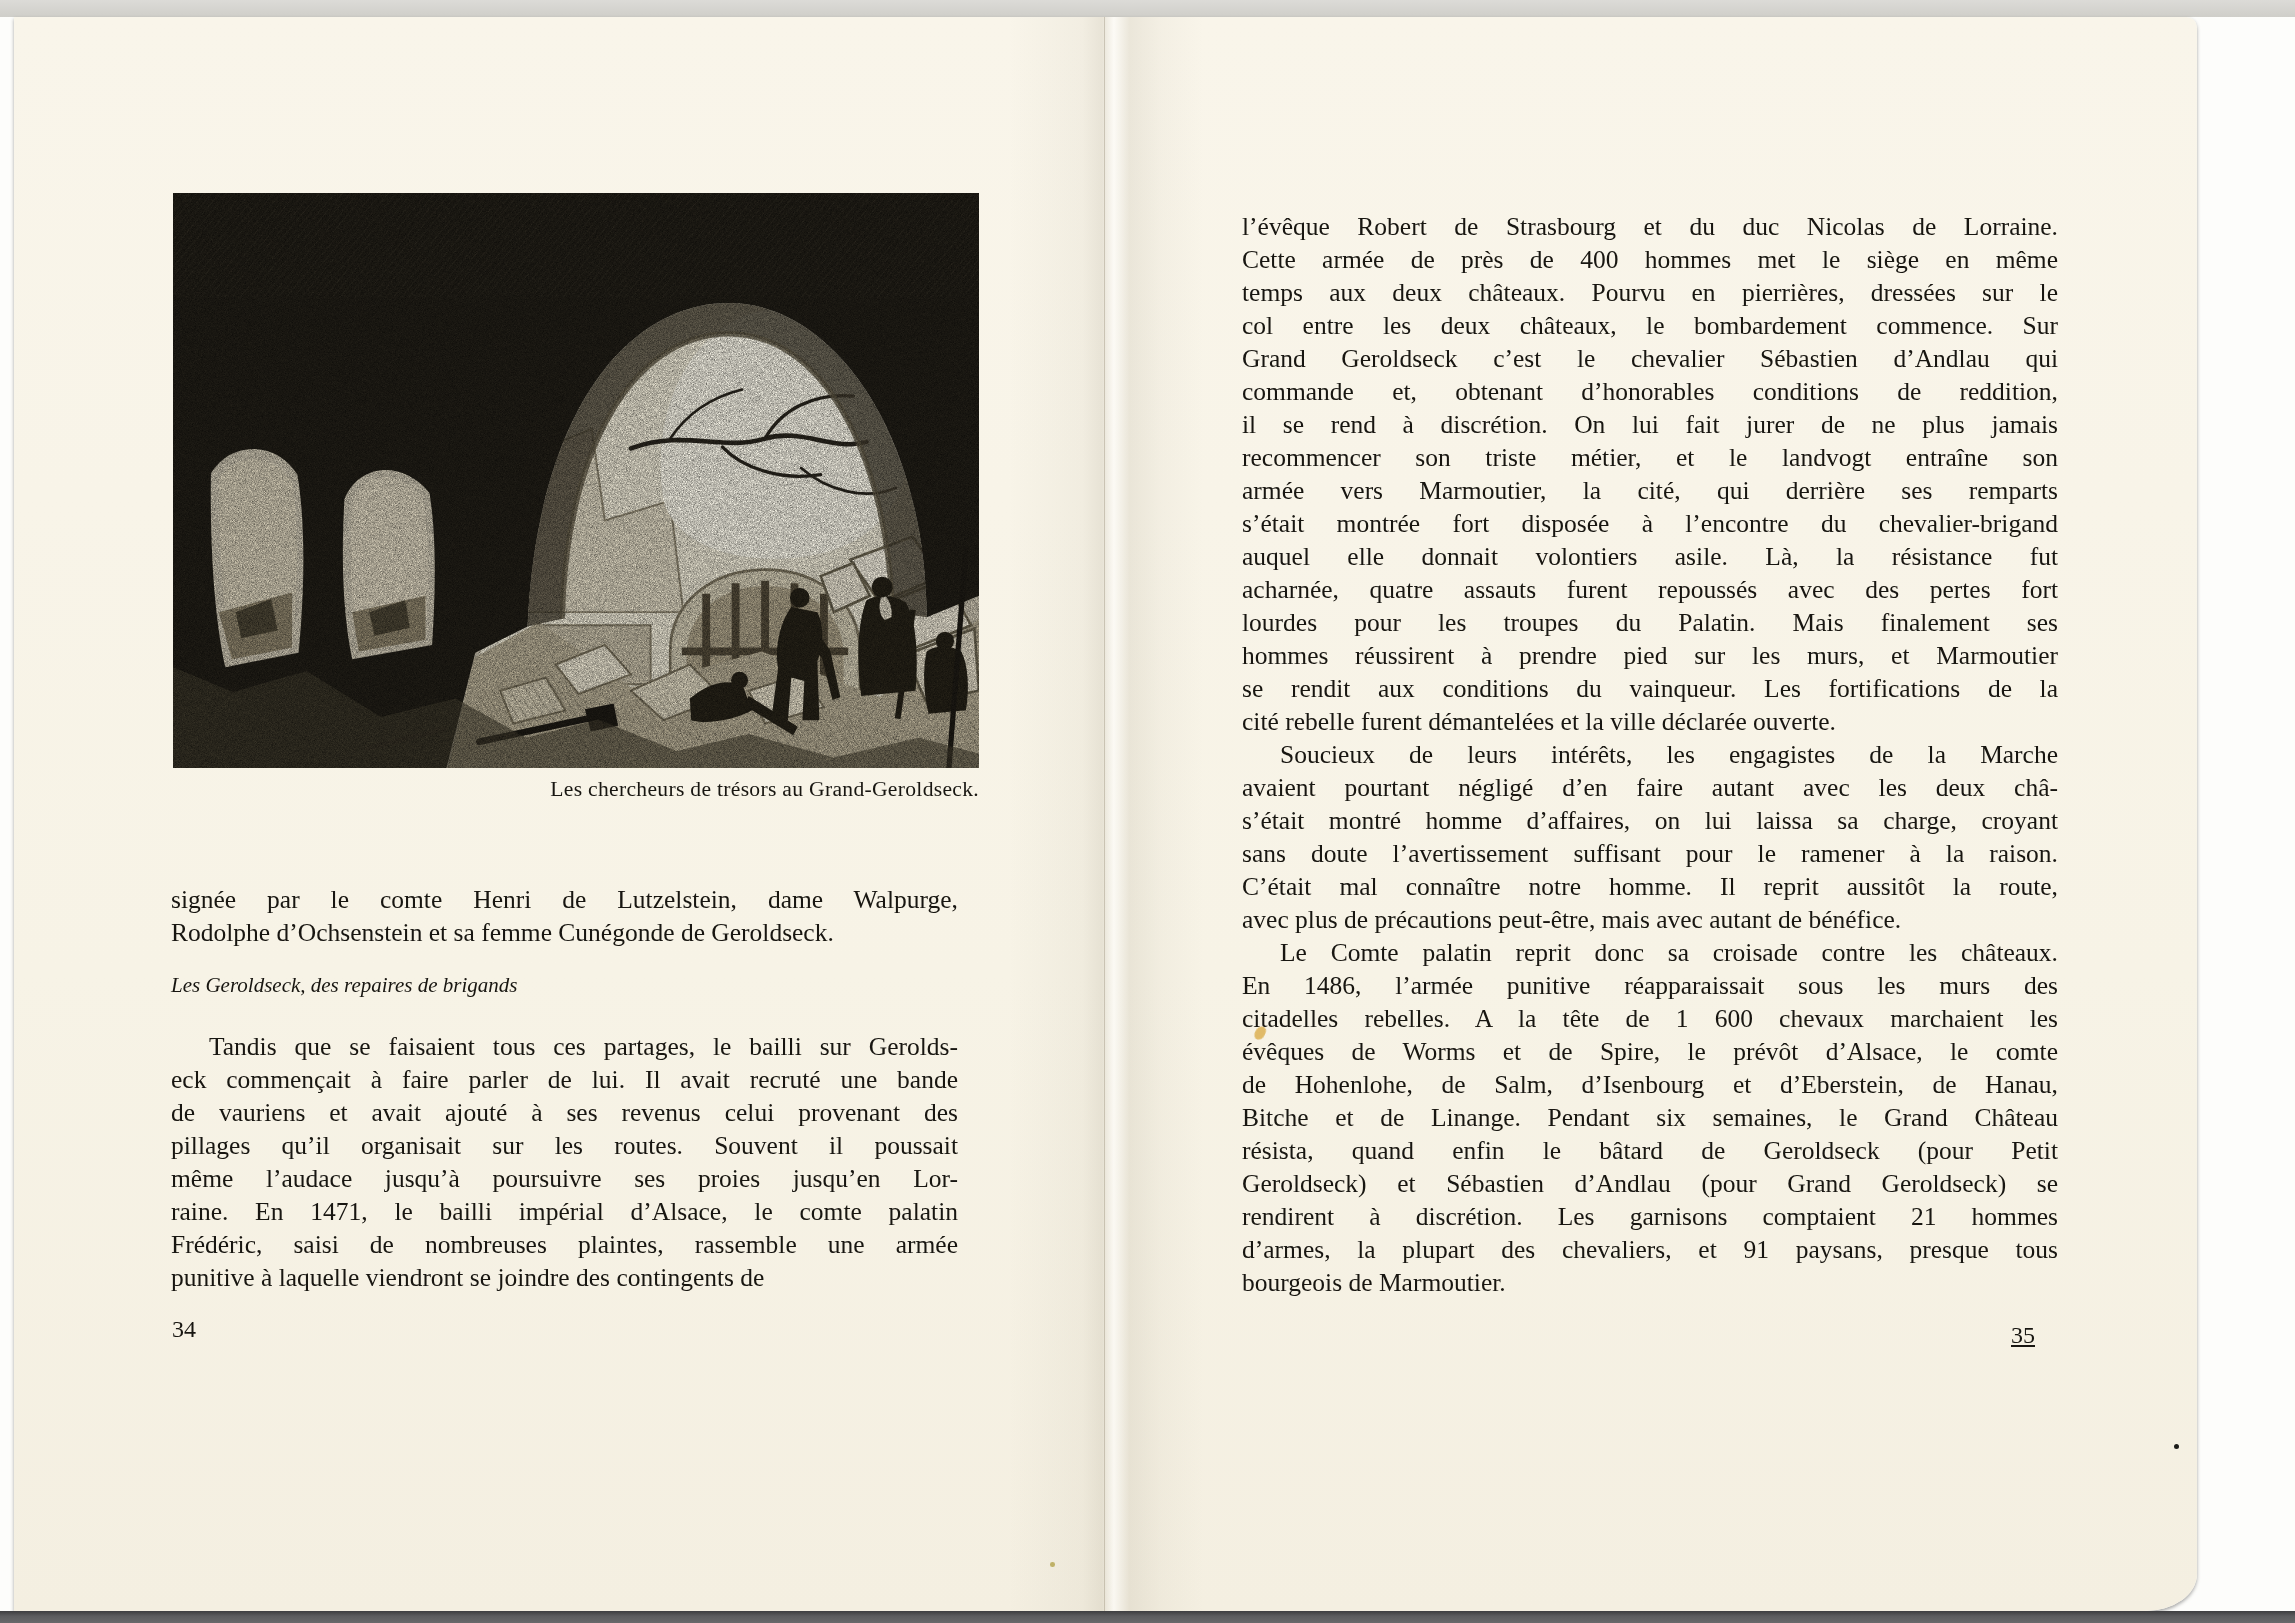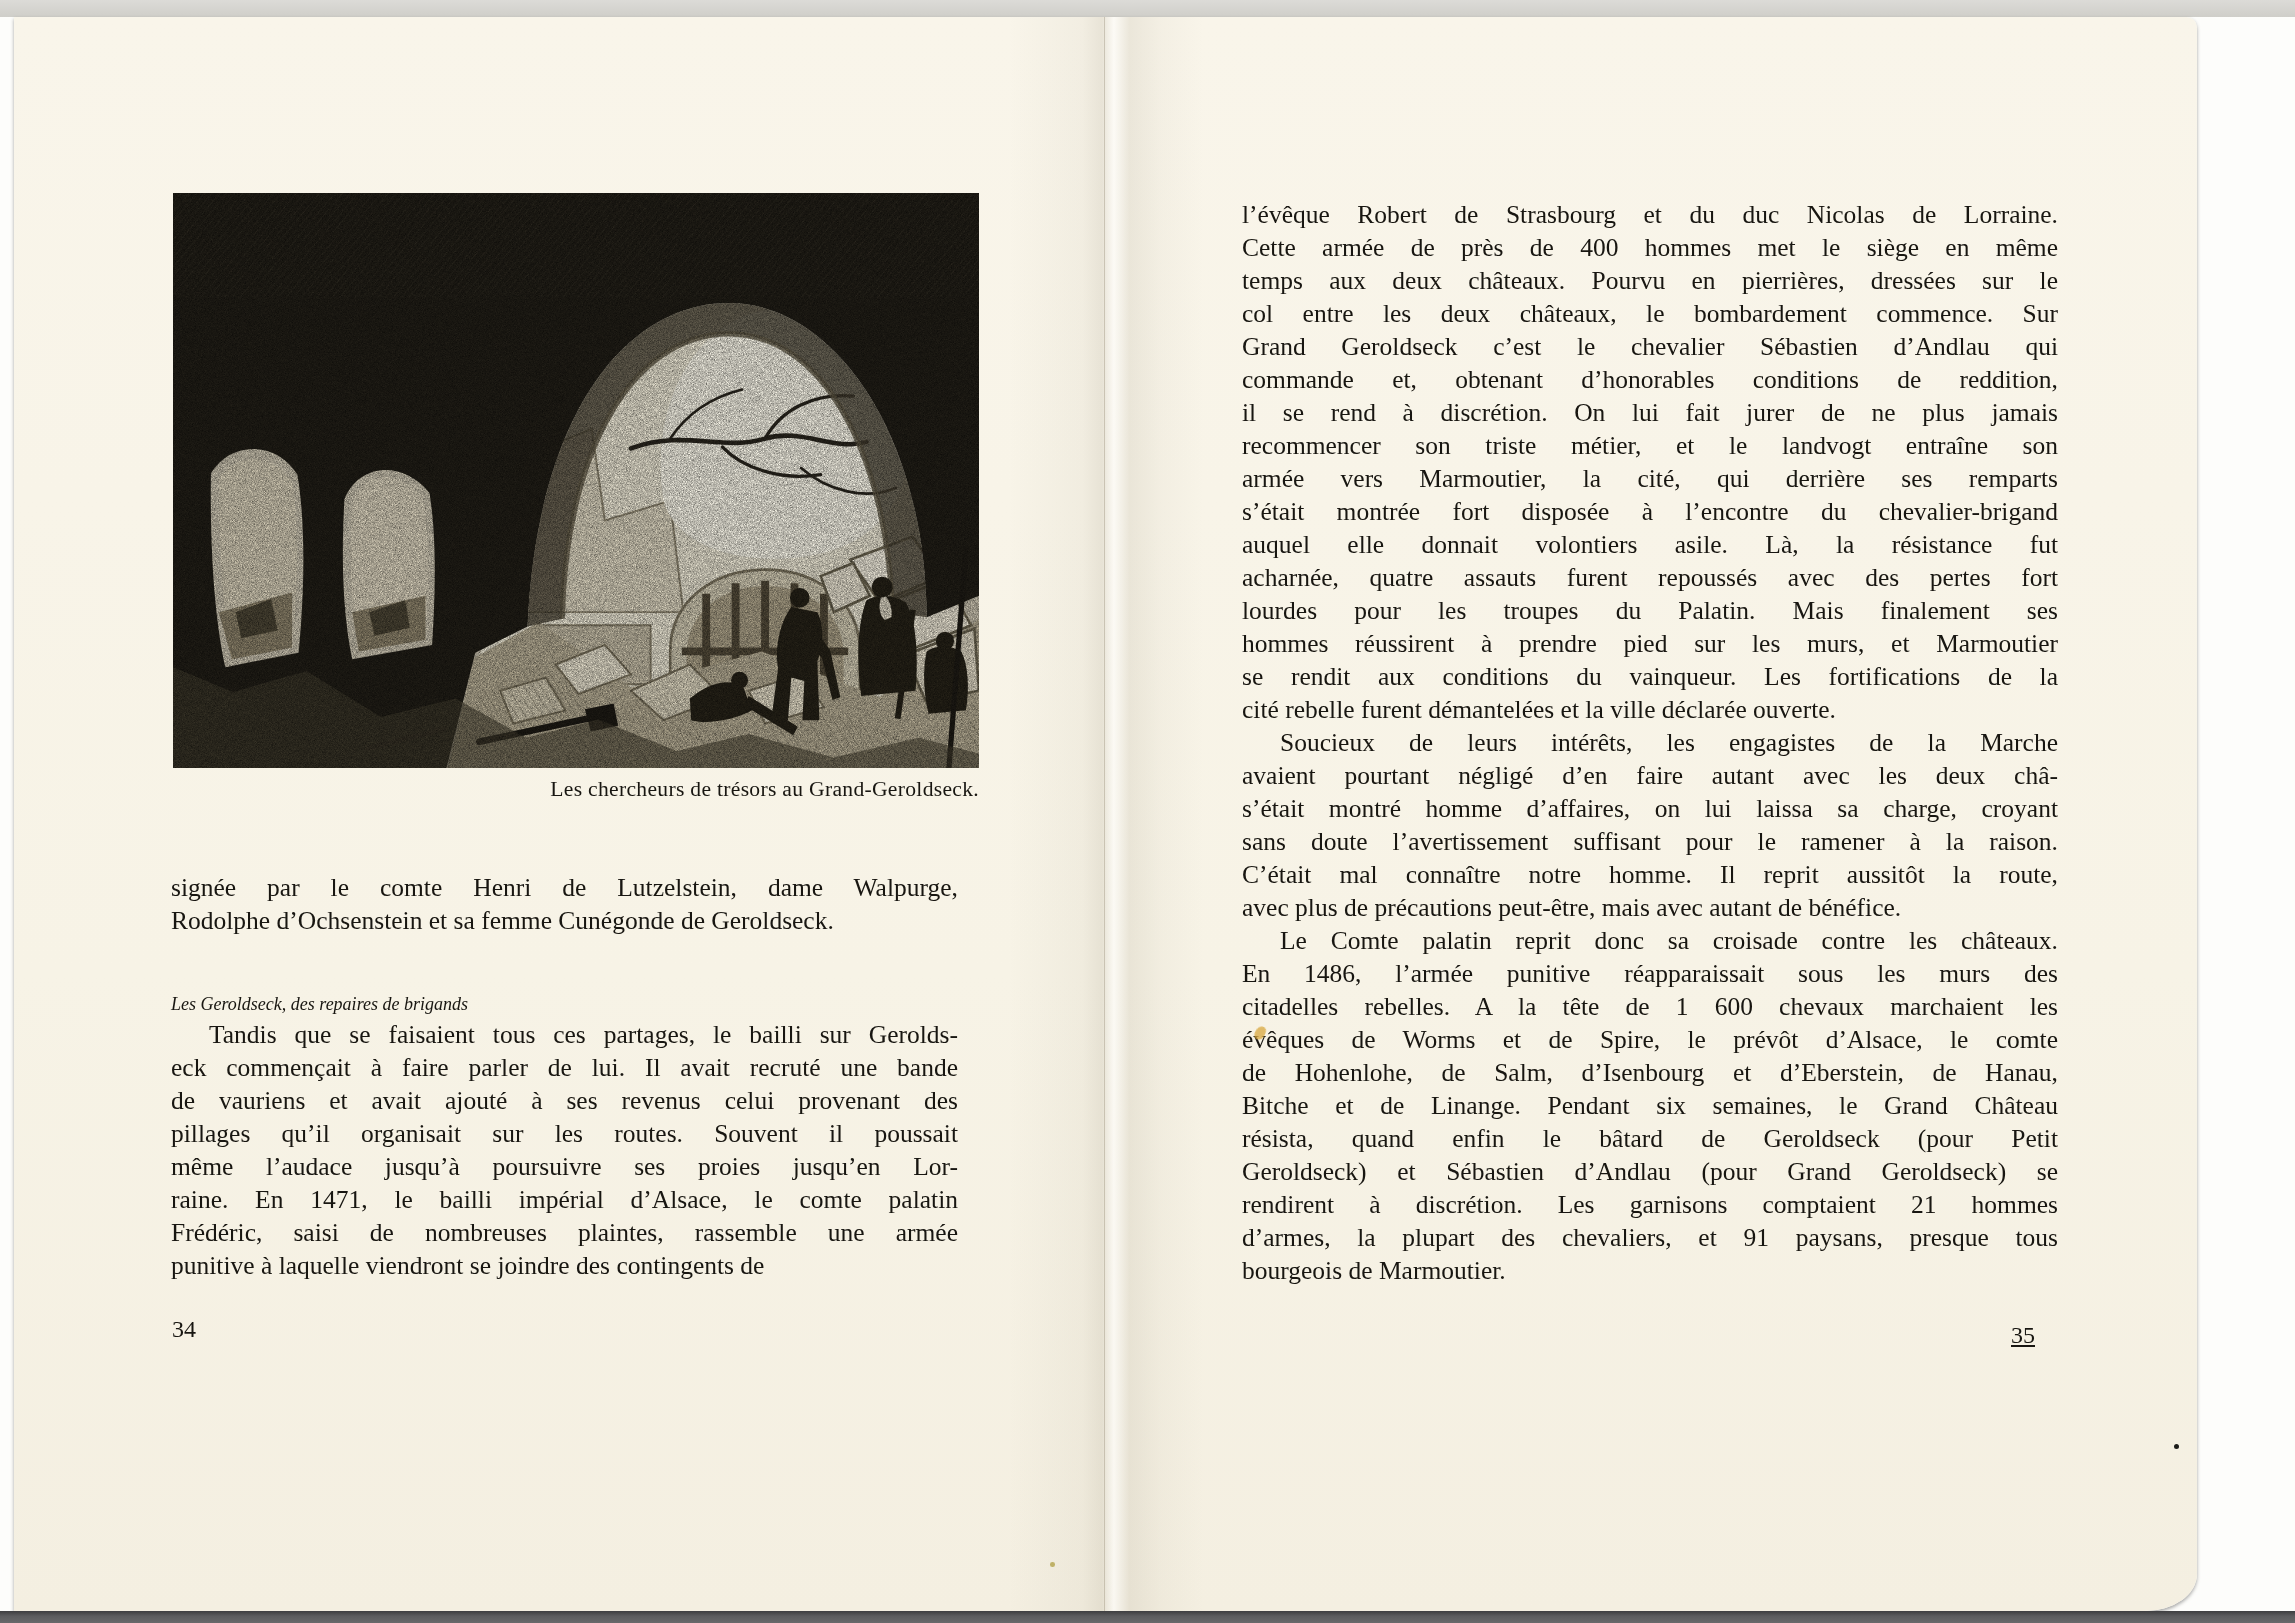--- a/index.html
+++ b/index.html
@@ -41,25 +41,25 @@
     background:rgba(140,130,105,.35);pointer-events:none;
   }
   .figure{
     position:absolute;left:173px;top:193px;width:806px;height:575px;
   }
   .figure svg{display:block;width:100%;height:100%;}
   .caption{
     position:absolute;left:173px;top:776px;width:806px;
     text-align:right;font-size:21.6px;line-height:26px;letter-spacing:0.3px;
   }
-  .col{position:absolute;font-size:25.5px;line-height:33px;}
+  .col{position:absolute;font-size:25.5px;line-height:33px;margin-top:12px;}
   .col-left-intro{left:171px;top:871px;width:787px;}
   .heading{
     position:absolute;left:171px;top:969px;width:787px;
-    font-size:18px;line-height:33px;font-style:italic;margin-top:19px;
+    font-size:21px;line-height:33px;font-style:italic;
   }
   .col-left-body{left:171px;top:1018px;width:787px;}
   .col-right{left:1242px;top:198px;width:816px;}
   .tline{text-align:justify;text-align-last:justify;}
   .tline.tlast{text-align:justify;text-align-last:left;}
   .tline.tfirst{text-indent:38px;}
   .pagenum{position:absolute;font-size:24px;}
   .pagenum-left{left:172px;top:1316px;text-align:center;}
   .pagenum-right{left:1242px;top:1322px;width:793px;text-align:right;text-decoration:underline;}
   .speck-yellow{

